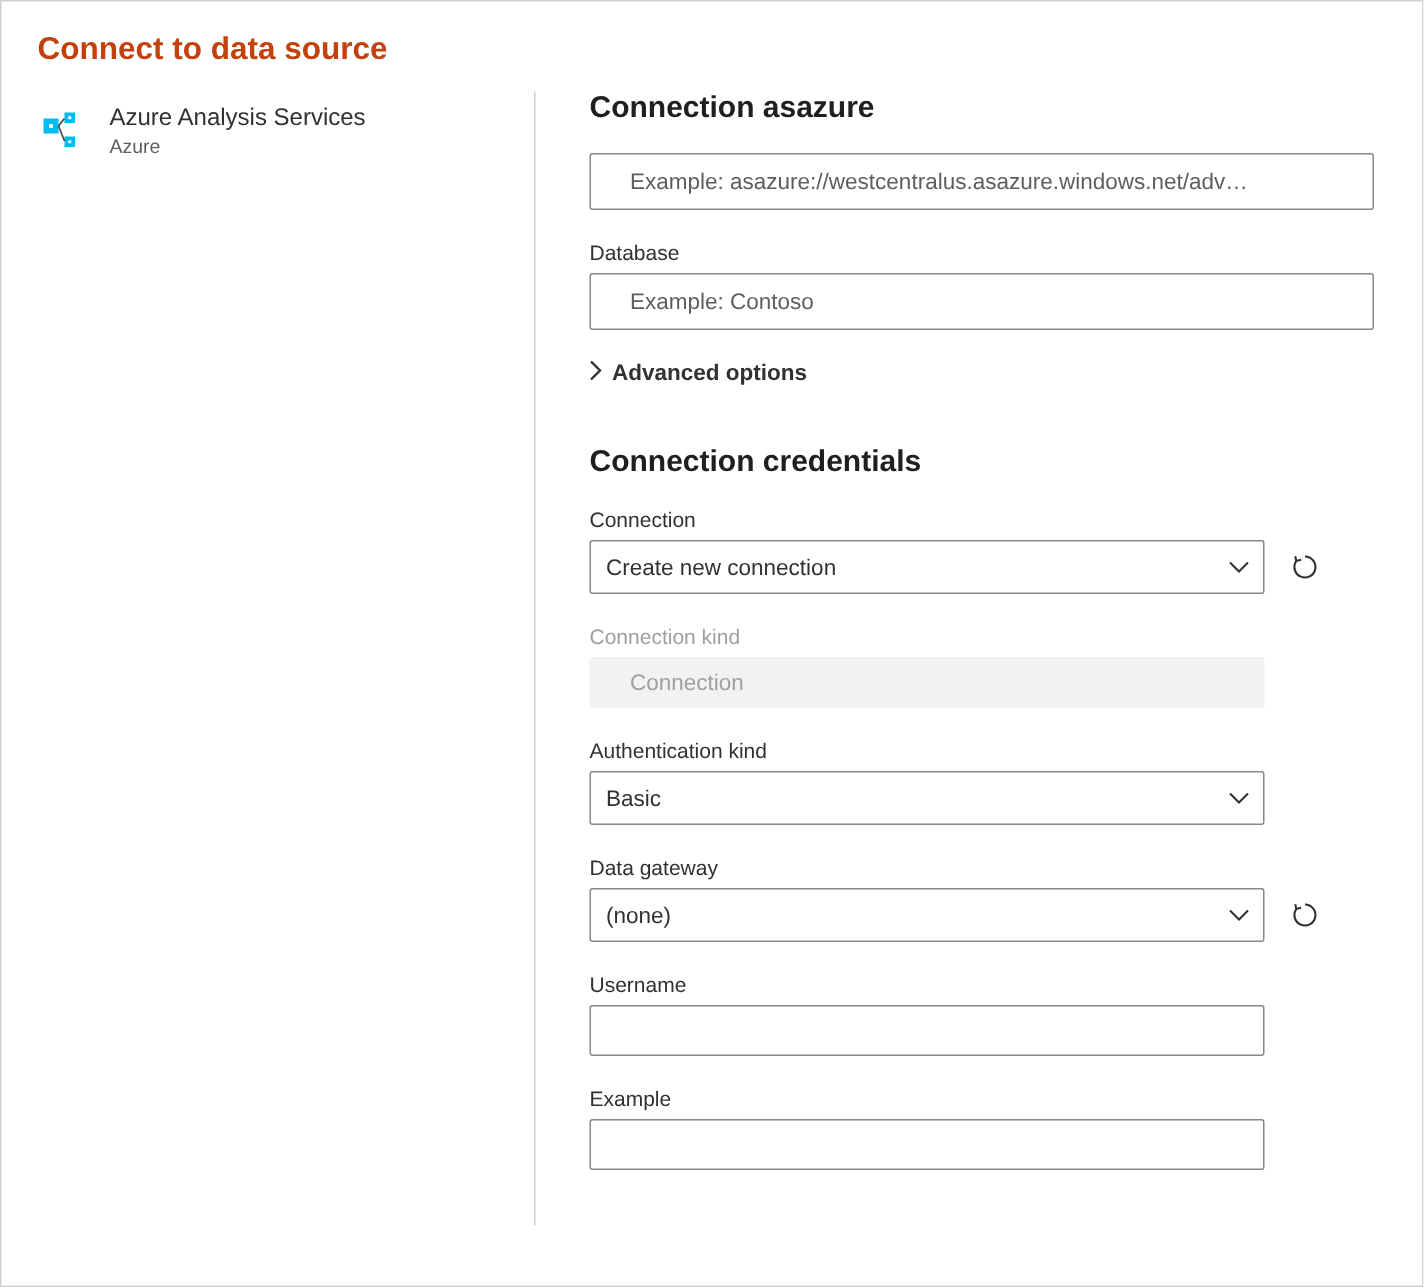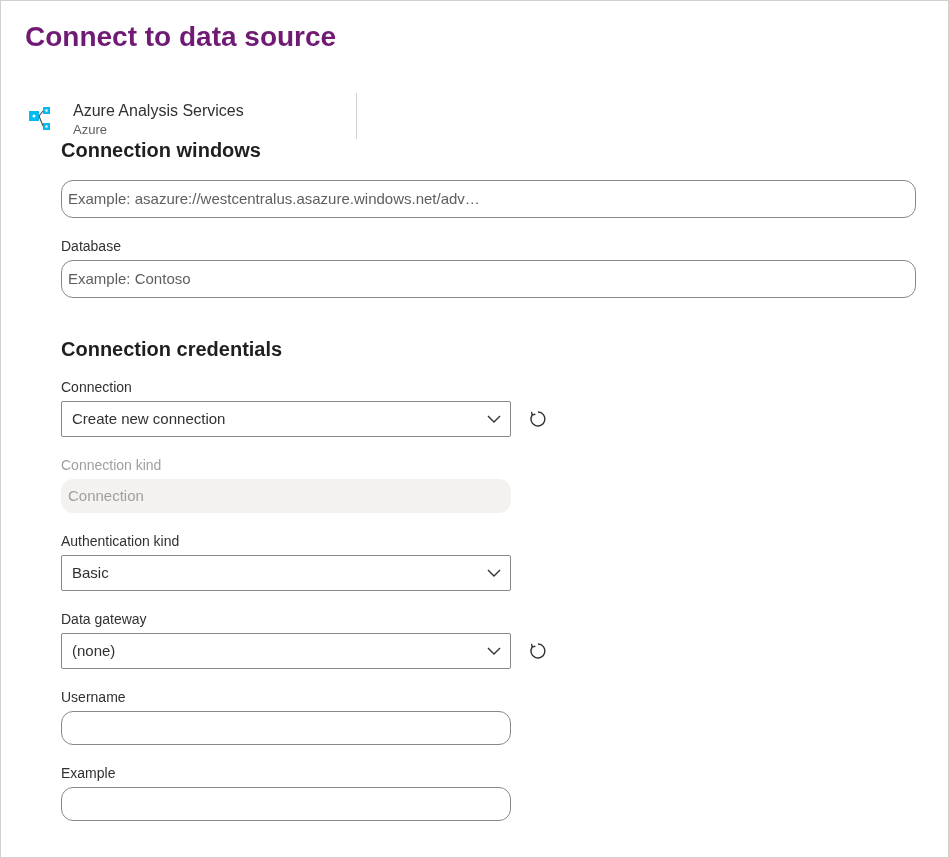--- a/index.html
+++ b/index.html
@@ -14,29 +14,28 @@
       background: #fff;
     }
     .dialog {
       width: 949px;
       height: 858px;
       border: 1px solid #d2d0ce;
       background: #fff;
       padding: 20px 24px;
     }
     .dialog-title {
-      font-size: 28px;
+      font-size: 21px;
       font-weight: 600;
-      color: #701a75;
-      margin-bottom: 40px;
+      color: #c2410c;
+      margin-bottom: 16px;
     }
     .content {
       display: flex;
       height: calc(100% - 60px);
-      flex-direction: column;
     }
     .left-col {
       width: 332px;
       border-right: 1px solid #d2d0ce;
       padding-top: 8px;
     }
     .connector {
       display: flex;
       align-items: flex-start;
       gap: 16px;
@@ -102,22 +101,22 @@
       font-size: 9px;
       font-style: italic;
       font-family: Georgia, serif;
       margin-left: 8px;
       color: #605e5c;
     }
     .text-input {
       width: 100%;
       height: 38px;
       border: 1px solid #8a8886;
-      border-radius: 12px;
-      padding: 0 6px;
+      border-radius: 2px;
+      padding: 0 26px;
       font-size: 15px;
       font-family: inherit;
       color: #323130;
       background: #fff;
     }
     .text-input::placeholder {
       color: #605e5c;
     }
     .text-input.short {
       width: 450px;
@@ -204,31 +203,39 @@
         </div>
         <div>
           <div class="connector-title">Azure Analysis Services</div>
           <div class="connector-subtitle">Azure</div>
         </div>
       </div>
     </div>
 
     <div class="right-col">
 
-      <h2 class="section-title">Connection windows</h2>
+      <h2 class="section-title">Connection asazure</h2>
 
       <div class="field">
         <input type="text" class="text-input" placeholder="Example: asazure://westcentralus.asazure.windows.net/adv…" style="">
       </div>
 
       <div class="field">
         <div class="field-label">Database</div>
         <input type="text" class="text-input" placeholder="Example: Contoso" style="">
       </div>
 
+      <div class="advanced-toggle">
+        <span class="chevron-right">
+          <svg width="9" height="14" viewBox="0 0 9 14">
+              <path d="M1 1 L7 7 L1 13" stroke="#323130" stroke-width="1.6" fill="none"></path>
+            </svg>
+        </span>
+        <span>Advanced options</span>
+      </div>
 
       <h2 class="section-title second">Connection credentials</h2>
 
       <div class="field">
         <div class="field-label">Connection</div>
         <div class="select-row">
           <div class="select-wrap">
             <div class="select">
               <span>Create new connection</span>
             </div>

